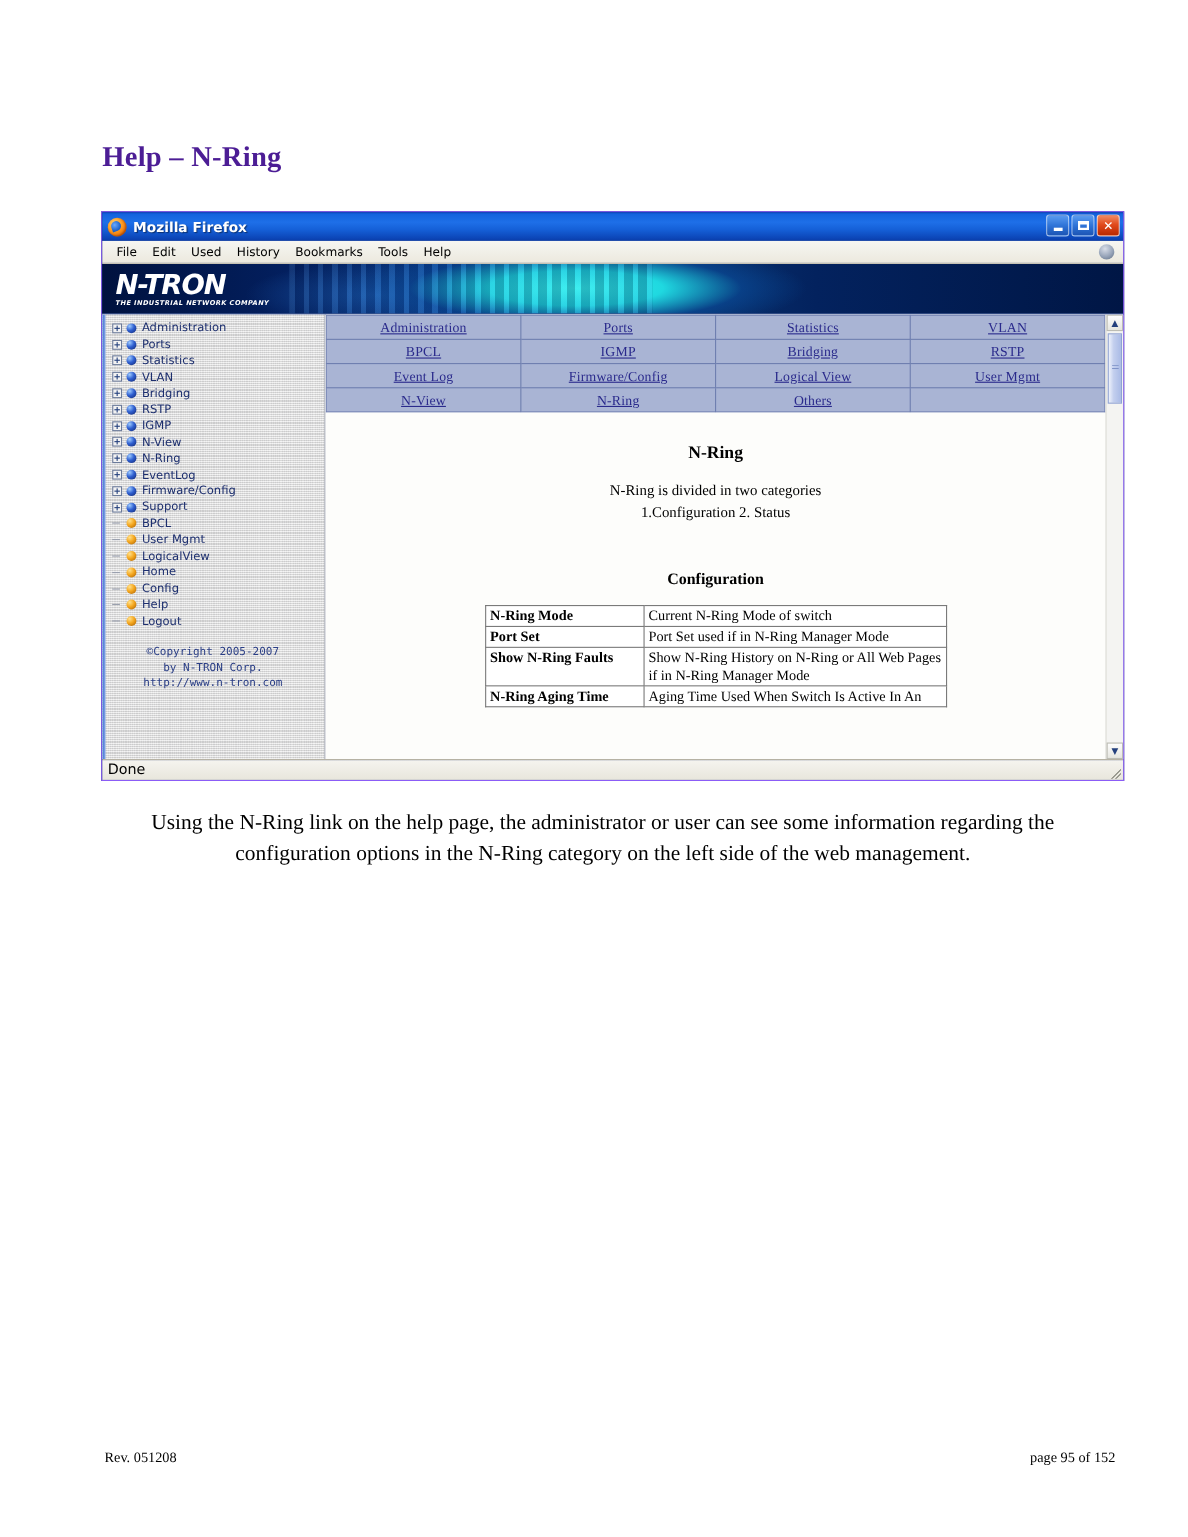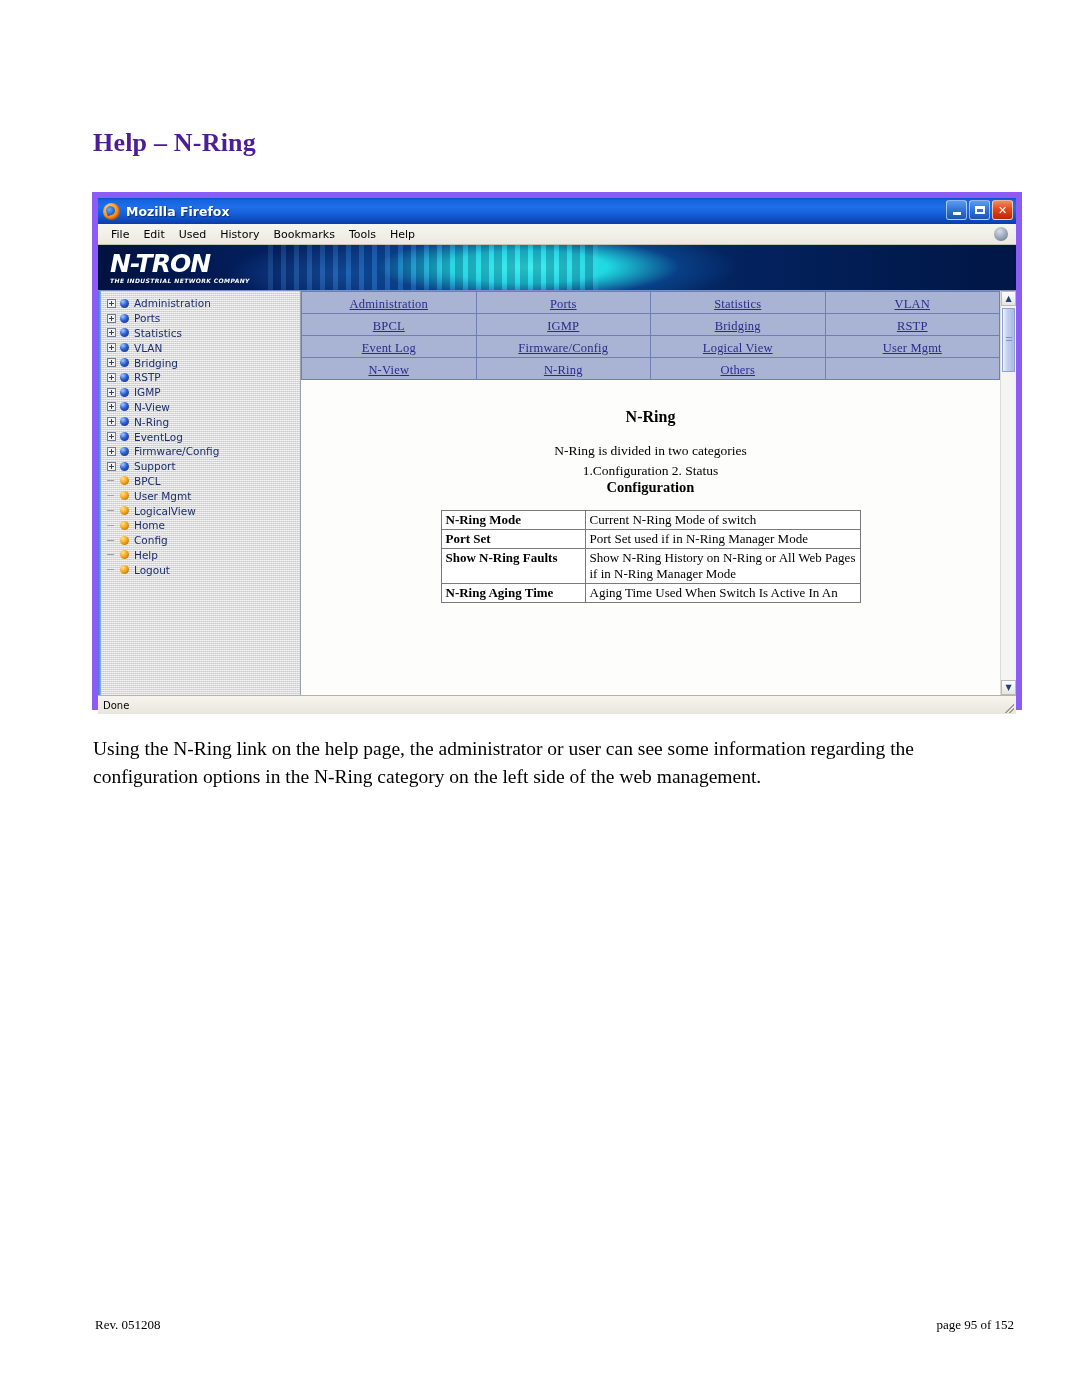--- a/index.html
+++ b/index.html
@@ -29,21 +29,21 @@
 
   .doc-paragraph {
     position: absolute;
     left: 93px;
     top: 735px;
     width: 910px;
     font-family: "Liberation Serif", serif;
     font-size: 19.5px;
     line-height: 28px;
     color: #000;
-    text-align: left;
+    text-align: center;
   }
 
   .footer-left {
     position: absolute;
     left: 95px;
     top: 1317px;
     font-family: "Liberation Serif", serif;
     font-size: 13px;
     color: #000;
   }
@@ -57,21 +57,21 @@
   }
 
   
   .browser-window {
     position: absolute;
     left: 92px;
     top: 192px;
     width: 930px;
     height: 518px;
     background: #0a246a;
-    border: 6px solid #8b5cf6;
+    border: 1px solid #8b5cf6;
     box-sizing: border-box;
   }
 
   
   .titlebar {
     position: relative;
     height: 26px;
     background: linear-gradient(180deg, #0a4ecb 0%, #1464de 8%, #1e6fe8 35%, #1560d8 60%, #0c46b8 90%, #0a3ca8 100%);
     display: flex;
     align-items: center;
@@ -379,20 +379,21 @@
     font-size: 13.5px;
     color: #000;
     margin-top: 4px;
   }
   .help-h2 {
     text-align: center;
     font-family: "Liberation Serif", serif;
     font-size: 14.5px;
     font-weight: bold;
     color: #000;
+    margin-top: 45px;
   }
   .config-table {
     border-collapse: collapse;
     margin: 14px auto 0 auto;
     width: 420px;
     background: #fff;
   }
   .config-table td {
     border: 1px solid #7a7a7a;
     font-family: "Liberation Serif", serif;
@@ -456,21 +457,21 @@
     background: linear-gradient(180deg, #f5f4ef 0%, #e8e6dc 100%);
     border-top: 1px solid #b6b2a4;
     display: flex;
     align-items: center;
     padding-left: 5px;
     position: relative;
     box-sizing: border-box;
   }
   .statusbar-text {
     font-family: "DejaVu Sans", sans-serif;
-    font-size: 10px;
+    font-size: 13px;
     color: #000;
   }
   .resize-grip {
     position: absolute;
     right: 2px; bottom: 1px;
     width: 11px; height: 11px;
     background:
       linear-gradient(135deg, transparent 58%, #9a9a90 58%, #9a9a90 66%, transparent 66%),
       linear-gradient(135deg, transparent 76%, #9a9a90 76%, #9a9a90 84%, transparent 84%);
   }
@@ -612,20 +613,25 @@
         <span class="expander leaf-dash"></span>
         <span class="bullet orange"></span>
         <span class="tree-label">Help</span>
       </div>
       <div class="tree-node">
         <span class="expander leaf-dash"></span>
         <span class="bullet orange"></span>
         <span class="tree-label">Logout</span>
       </div>
 
+      <div class="copyright">
+        <div>©Copyright 2005-2007</div>
+        <div>by N-TRON Corp.</div>
+        <div>http://www.n-tron.com</div>
+      </div>
     </div>
 
     <div class="content-pane">
       <div class="content-scroll">
 
         <table class="link-grid">
           <tbody>
               <tr>
             <td><a>Administration</a></td>
             <td><a>Ports</a></td>

